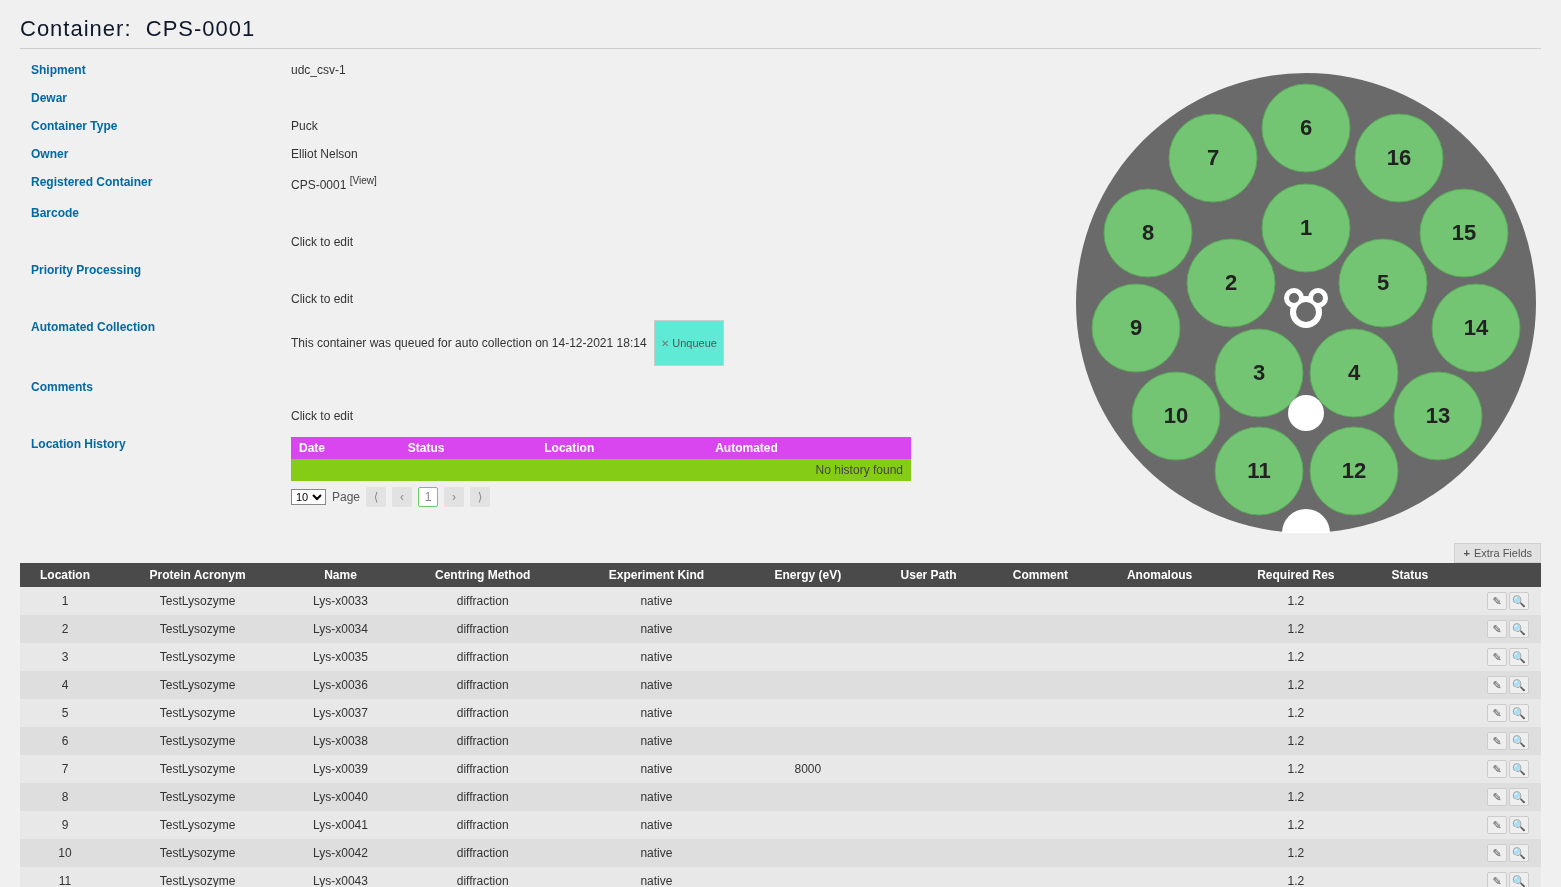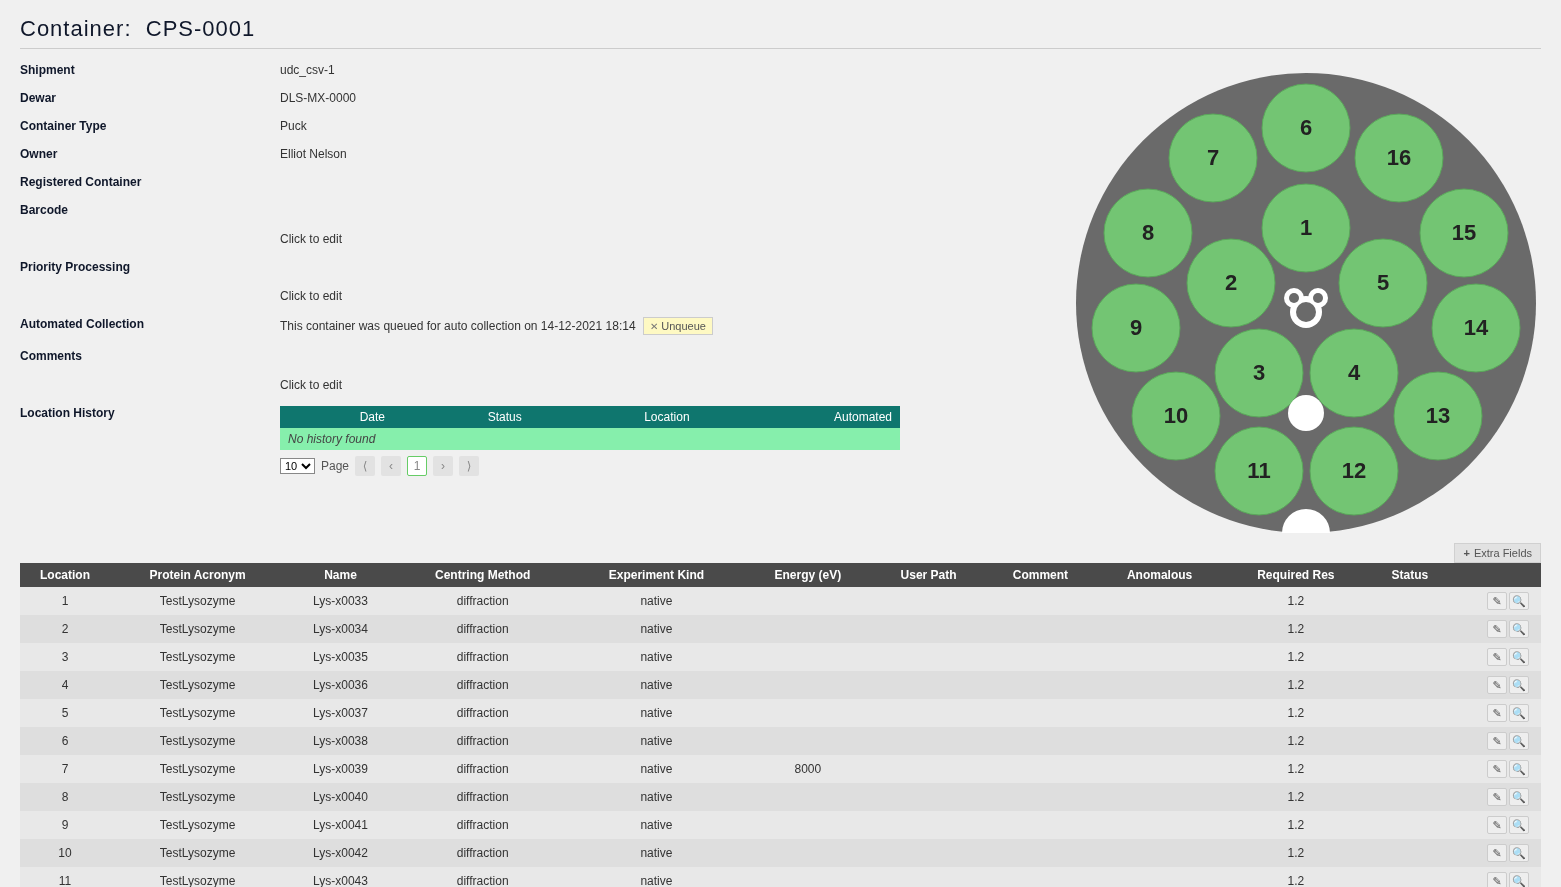--- a/index.html
+++ b/index.html
@@ -36,66 +36,66 @@
   }
   .detail-row {
     display: flex;
     align-items: flex-start;
     margin-bottom: 14px;
   }
   .detail-label {
     width: 260px;
     font-weight: bold;
     font-size: 12px;
-    color: #0f172a;
+    color: #0369a1;
+    margin-left: 11px;
   }
   .detail-value {
     flex: 1;
     font-size: 12px;
     color: #333;
   }
   .view-link {
     font-size: 10px;
     vertical-align: super;
     color: #333;
     cursor: pointer;
   }
   .click-to-edit {
     cursor: pointer;
     margin-top: 29px;
   }
   .unqueue-btn {
     display: inline-block;
     border: 1px solid #ccc;
-    background: #fef9c3;
-    padding: 2px 6px;
+    background: #5eead4;
+    padding: 16px 6px;
     font-size: 11px;
     margin-left: 4px;
     cursor: pointer;
     color: #555;
   }
   .unqueue-btn .x { font-size: 10px; margin-right: 3px; color: #777; }
   .history-table {
     width: 620px;
     border-collapse: collapse;
     font-size: 12px;
   }
   .history-table th {
-    background: #0f766e;
+    background: #d946ef;
     color: #fff;
-    font-weight: normal;
+    font-weight: bold;
+    padding: 4px 8px;
+    text-align: left;
+  }
+  .history-table td {
+    background: #84cc16;
     padding: 4px 8px;
     text-align: right;
-  }
-  .history-table td {
-    background: #86efac;
-    padding: 4px 8px;
-    text-align: left;
     color: #444;
-    font-style: italic;
   }
   .pager {
     margin-top: 6px;
     display: flex;
     align-items: center;
     gap: 6px;
     font-size: 12px;
     color: #555;
   }
   .pager select {
@@ -189,32 +189,35 @@
 
 <div class="top-section">
   <div class="details-col">
 
     <div class="detail-row">
       <div class="detail-label">Shipment</div>
       <div class="detail-value">udc_csv-1</div>
     </div>
     <div class="detail-row">
       <div class="detail-label">Dewar</div>
-      <div class="detail-value">DLS-MX-0000</div>
     </div>
     <div class="detail-row">
       <div class="detail-label">Container Type</div>
       <div class="detail-value">Puck</div>
     </div>
     <div class="detail-row">
       <div class="detail-label">Owner</div>
       <div class="detail-value">Elliot Nelson</div>
     </div>
     <div class="detail-row">
       <div class="detail-label">Registered Container</div>
+      <div class="detail-value">
+        <span>CPS-0001</span>
+        <span class="view-link">[View]</span>
+      </div>
     </div>
     <div class="detail-row">
       <div class="detail-label">Barcode</div>
       <div class="detail-value click-to-edit">Click to edit</div>
     </div>
     <div class="detail-row">
       <div class="detail-label">Priority Processing</div>
       <div class="detail-value click-to-edit">Click to edit</div>
     </div>
     <div class="detail-row">

